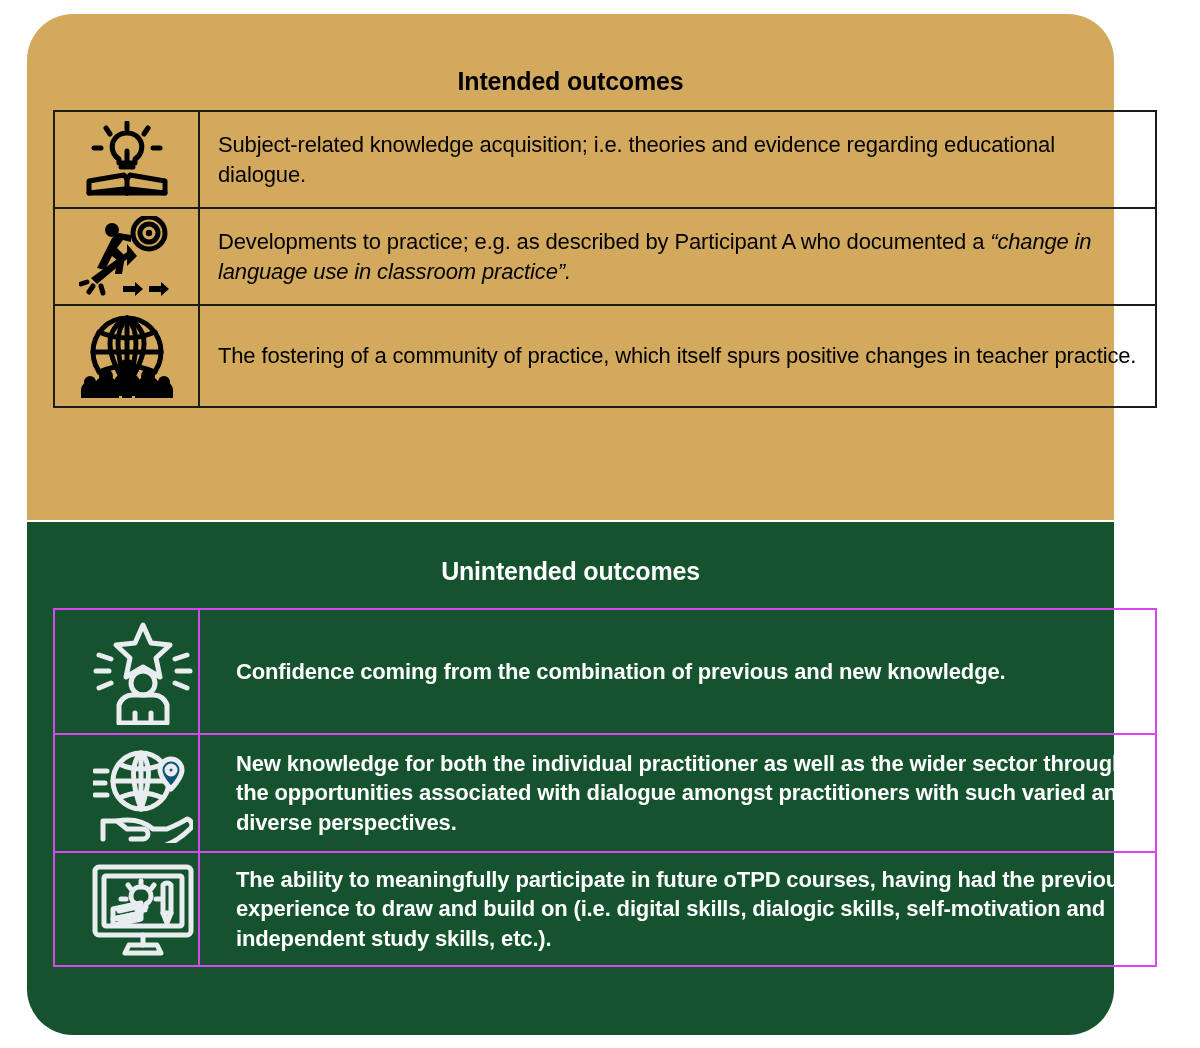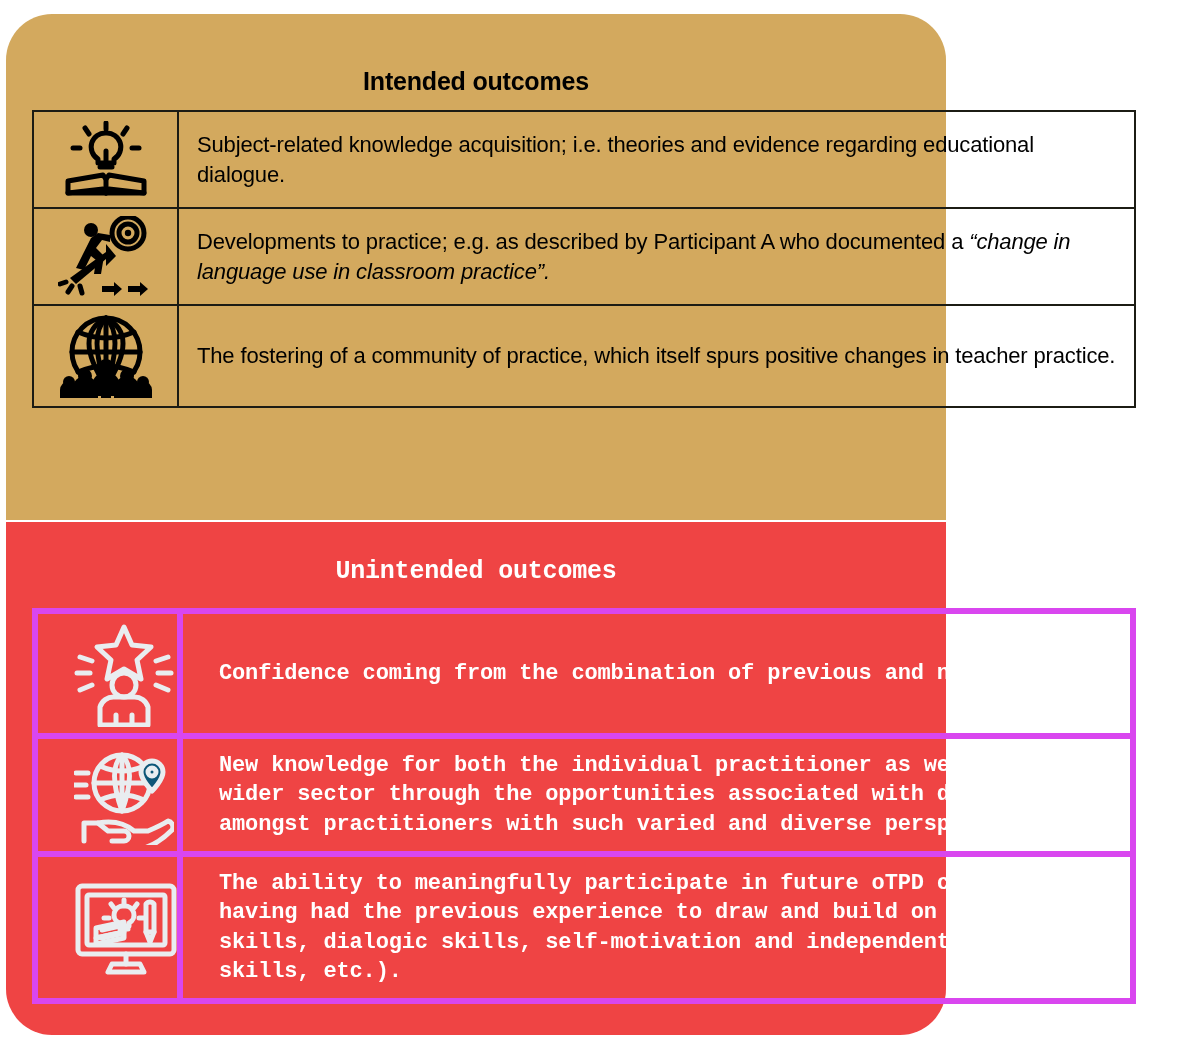--- a/index.html
+++ b/index.html
@@ -14,37 +14,36 @@
   #figure {
     position: relative;
     width: 1200px;
     height: 1048px;
     background: #ffffff;
   }
 
   
   .panel {
     position: absolute;
-    left: 6px;
-    width: 940px;
+    left: 27px;
+    width: 1087px;
   }
 
   #panel-intended {
     top: 14px;
     height: 506px;
     background: #d3a95e;
     border-radius: 46px 46px 0 0;
   }
 
   #panel-unintended {
     top: 522px;
     height: 513px;
-    background: #ef4444;
+    background: #14532d;
     border-radius: 0 0 46px 46px;
-    font-family: Liberation Mono, monospace;
   }
 
   
   .section-title {
     position: absolute;
     left: 0;
     width: 100%;
     text-align: center;
     font-size: 25px;
     font-weight: bold;
@@ -65,21 +64,21 @@
   #table-intended {
     top: 96px;
     border: 2px solid #1c1c14;
   }
   #table-intended td { border: 2px solid #1c1c14; }
 
   #table-unintended {
     top: 86px;
     border: 2px solid #e3e7ea;
   }
-  #table-unintended td { border: 6px solid #d946ef; padding-left: 36px; }
+  #table-unintended td { border: 2px solid #d946ef; padding-left: 36px; }
 
   .icon-cell {
     width: 145px;
     text-align: center;
     vertical-align: middle;
     padding: 6px 4px;
   }
 
   .text-cell {
     vertical-align: middle;

